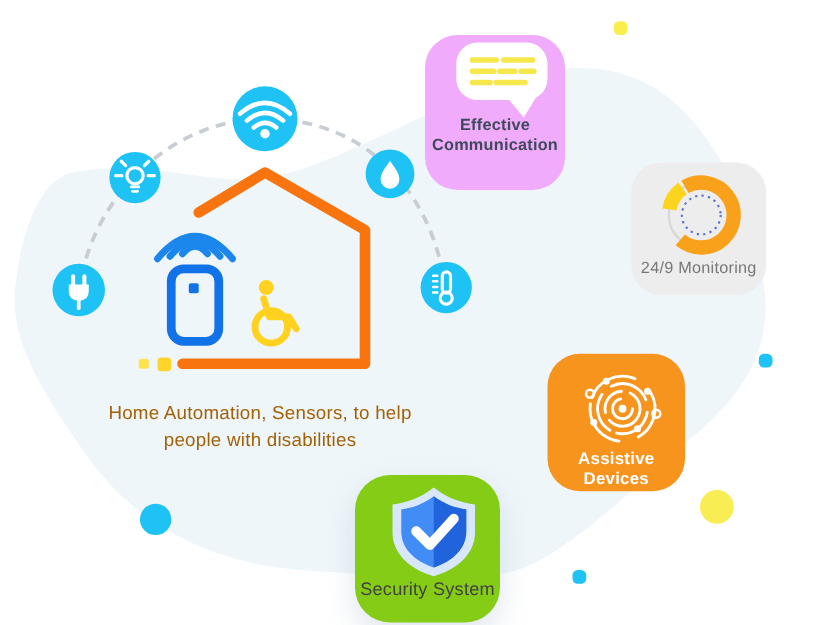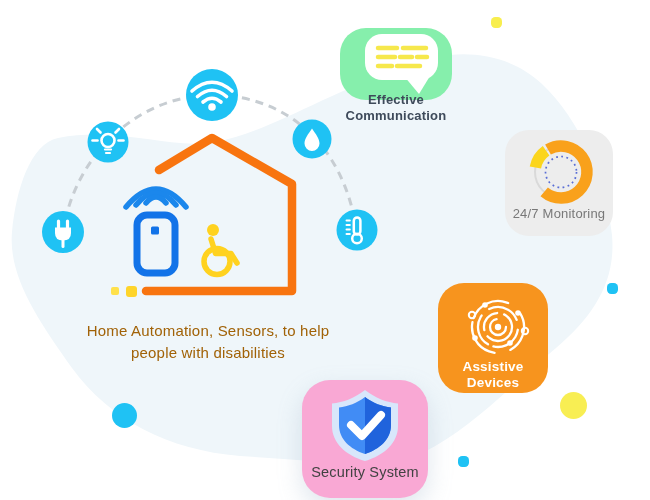--- a/index.html
+++ b/index.html
@@ -5,27 +5,27 @@
   html,body{margin:0;padding:0;}
   body{
     width:650px;height:500px;position:relative;overflow:hidden;
     background:#ffffff;
     font-family:"Liberation Sans", sans-serif;
   }
   .stage{position:absolute;inset:0;width:650px;height:500px;}
   svg.layer{position:absolute;left:0;top:0;}
   .card{position:absolute;box-sizing:border-box;text-align:center;}
   .card-label{font-weight:700;letter-spacing:.2px;}
-  .comm-card{left:340px;top:28px;width:112px;height:72px;border-radius:26px;background:#86efac;}
+  .comm-card{left:340px;top:28px;width:112px;height:124px;border-radius:26px;background:#f0abfc;}
   .comm-card .card-label{margin-top:64px;font-size:13px;line-height:1.22;color:#3e4a5a;}
   .mon-card{left:505px;top:130px;width:108px;height:106px;border-radius:24px;background:#ededed;}
   .mon-card .card-label{position:absolute;left:0;right:0;top:76px;font-size:13px;line-height:1.2;color:#787878;font-weight:400;}
   .assist-card{left:438px;top:283px;width:110px;height:110px;border-radius:26px;background:#f7941e;text-decoration:underline;}
   .assist-card .card-label{position:absolute;left:0;right:0;top:76px;font-size:13.5px;line-height:1.22;color:#ffffff;}
-  .sec-card{left:302px;top:380px;width:126px;height:118px;border-radius:28px;background:#f9a8d4;
+  .sec-card{left:284px;top:380px;width:116px;height:118px;border-radius:28px;background:#84cc16;
             box-shadow:0 10px 24px rgba(140,165,190,.28);}
   .sec-card .card-label{position:absolute;left:0;right:0;top:84px;font-size:14.5px;color:#424242;font-weight:400;}
   .card svg{position:absolute;left:0;top:0;}
   .caption{
     position:absolute;left:70px;top:320px;width:276px;text-align:center;
     font-size:15px;font-weight:500;color:#a16207;line-height:1.45;letter-spacing:.2px;
   }
   .dot{position:absolute;}
   .dot-sq{border-radius:38%;}
   .dot-round{border-radius:50%;}
@@ -130,21 +130,21 @@
     <div class="card-label">Effective Communication</div>
   </div>
 
   <div class="card mon-card">
     <svg width="108" height="106" viewBox="0 0 108 106">
       <circle cx="56" cy="42" r="26" fill="none" stroke="#d9d9d9" stroke-width="2"></circle>
       <path d="M 43,19.5 A 26 26 0 1 1 39.2,61.9" fill="none" stroke="#f9a11b" stroke-width="11.5"></path>
       <path d="M 30.4,37.5 A 26 26 0 0 1 41.1,20.7" fill="none" stroke="#fbd51d" stroke-width="11.5"></path>
       <circle cx="56" cy="42" r="15.5" fill="none" stroke="#5a6ed5" stroke-width="1.7" stroke-dasharray="1.8 3.4"></circle>
     </svg>
-    <div class="card-label">24/7 Monitoring</div>
+    <div class="card-label">24/9 Monitoring</div>
   </div>
 
   <div class="card assist-card">
     <svg width="110" height="110" viewBox="0 0 110 110">
       <g stroke="#ffffff" fill="none" stroke-width="2.3" stroke-linecap="round">
         <circle cx="60" cy="44" r="8" stroke-dasharray="36 14"></circle>
         <circle cx="60" cy="44" r="14" stroke-dasharray="24 7" transform="rotate(40 60 44)"></circle>
         <circle cx="60" cy="44" r="20" stroke-dasharray="33 10" transform="rotate(120 60 44)"></circle>
         <circle cx="60" cy="44" r="26" stroke-dasharray="42 16" transform="rotate(200 60 44)"></circle>
       </g>

